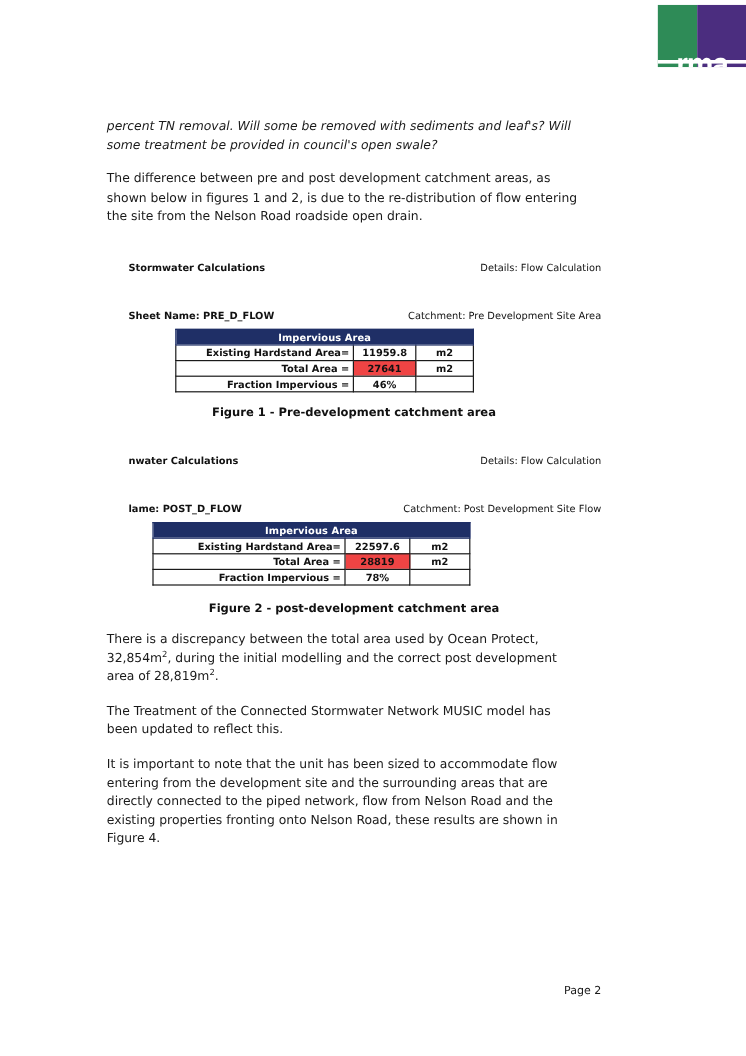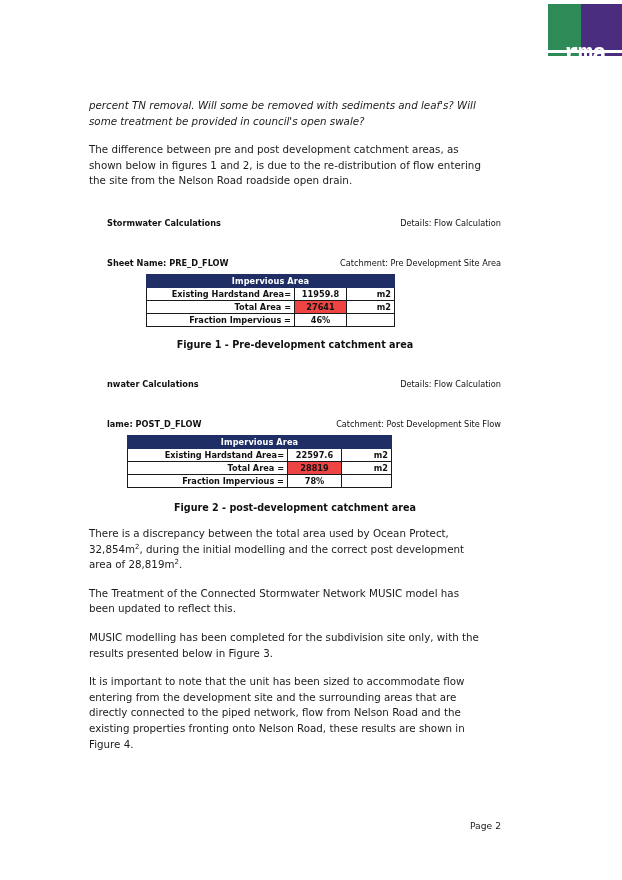--- a/index.html
+++ b/index.html
@@ -53,21 +53,21 @@
     position: absolute;
     left: 0;
     top: 0;
     width: 74px;
     height: 68px;
     display: flex;
     align-items: flex-end;
     justify-content: center;
     padding-bottom: 5px;
     box-sizing: border-box;
-    font-family: Liberation Mono, monospace;
+    font-family: Liberation Sans, sans-serif;
     font-size: 25px;
     font-weight: 700;
     letter-spacing: -1px;
     color: #ffffff;
     line-height: 1;
   }
   .logo-underline {
     position: absolute;
     left: 0;
     bottom: 3px;
@@ -149,21 +149,21 @@
     white-space: nowrap;
   }
   td.val {
     text-align: center;
     font-weight: 400;
   }
   td.val.bolded {
     font-weight: 700;
   }
   td.unit {
-    text-align: right;
+    text-align: center;
     font-weight: 400;
   }
   td.hl {
     background: #ef4444;
     font-weight: 700;
   }
 
   .fig-caption {
     text-align: center;
     font-size: 9.6px;
@@ -286,21 +286,20 @@
 
       <div class="fig-caption" style="margin-top:14px;">Figure 2 - post-development catchment area</div>
     </div>
 
     <p class="body" style="margin-top:13px;">
       <span>There is a discrepancy between the total area used by Ocean Protect, 32,854m</span><sup>2</sup><span>, during the initial modelling and the correct post development area of 28,819m</span><sup>2</sup><span>.</span>
     </p>
 
     <p class="body">The Treatment of the Connected Stormwater Network MUSIC model has been updated to reflect this.</p>
 
-    <p class="body">MUSIC modelling has been completed for the subdivision site only, with the results presented below in Figure 3.</p>
 
     <p class="body">It is important to note that the unit has been sized to accommodate flow entering from the development site and the surrounding areas that are directly connected to the piped network, flow from Nelson Road and the existing properties fronting onto Nelson Road, these results are shown in Figure 4.</p>
 
   </div>
 
   <div class="footer">Page 2</div>
 
 </div>
 
 </body></html>

